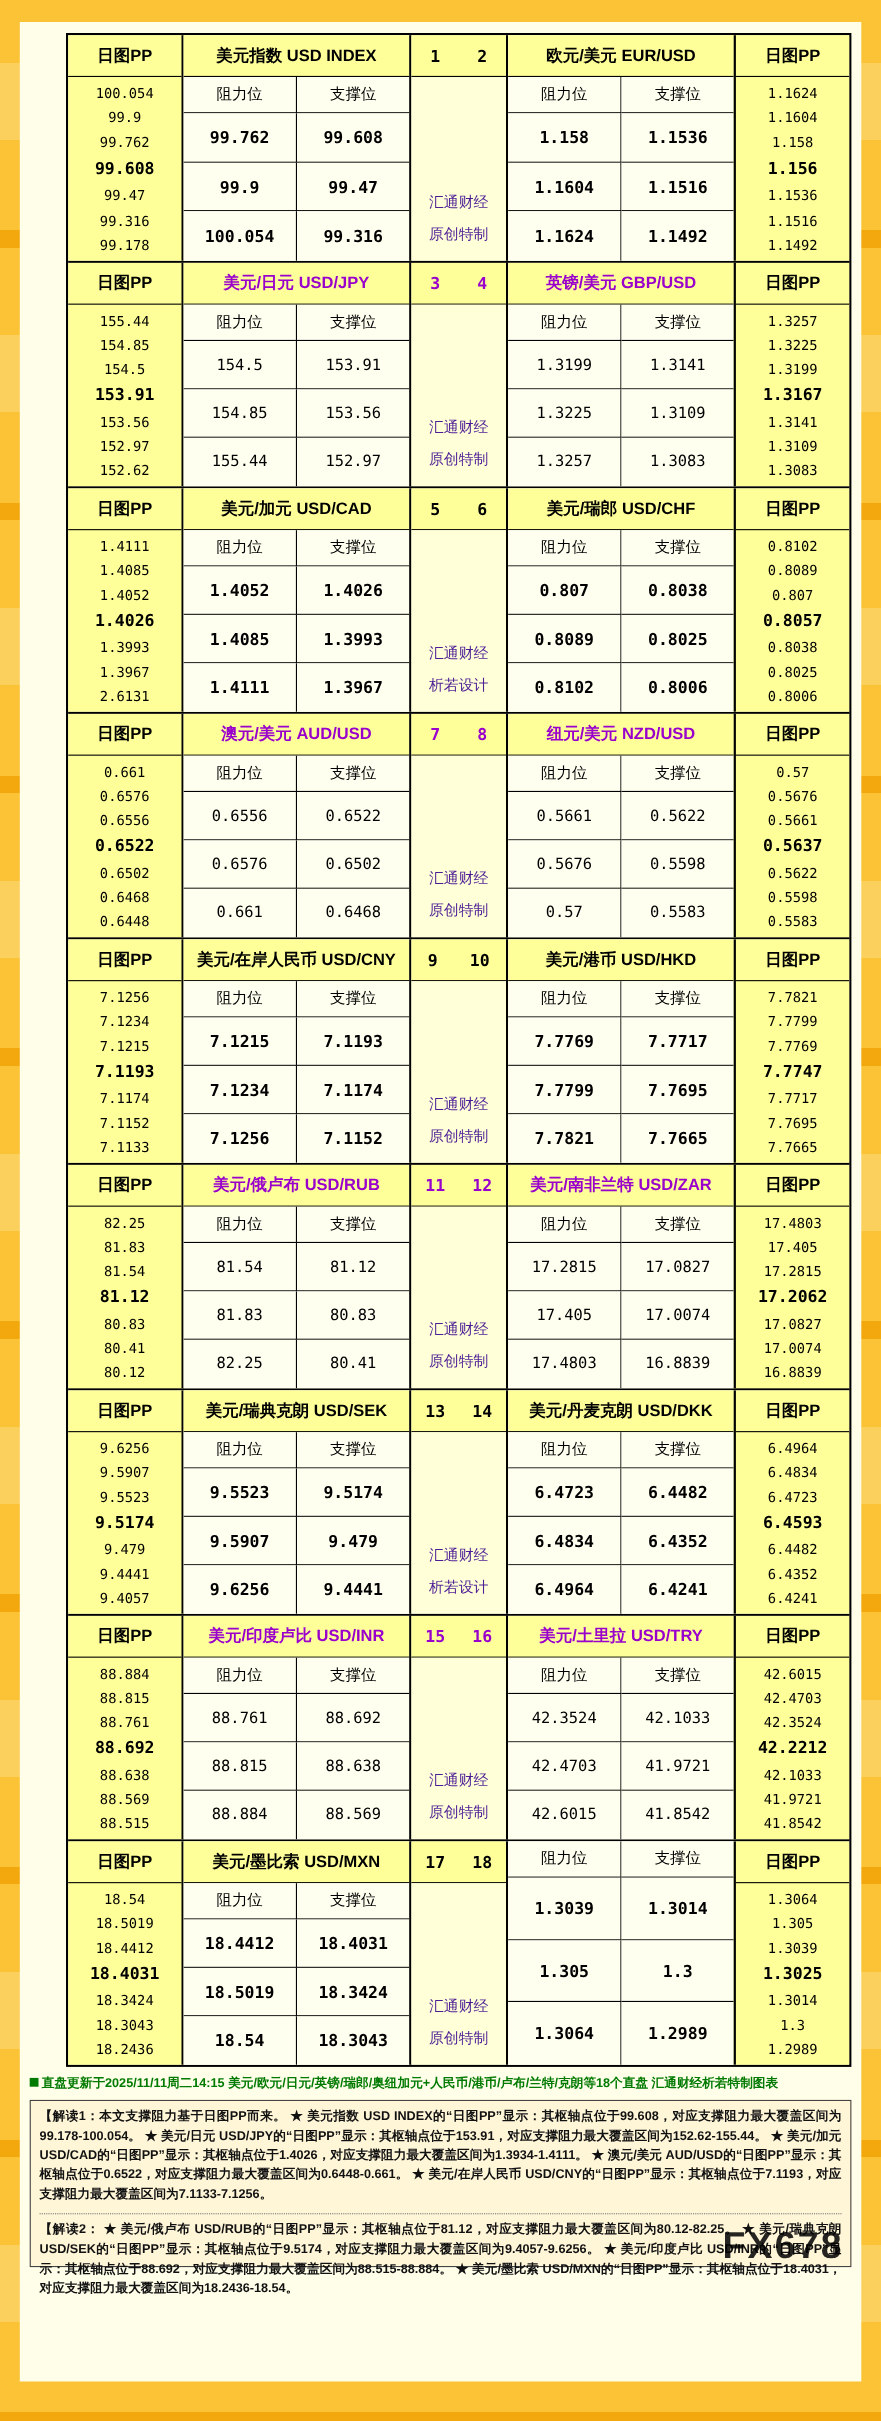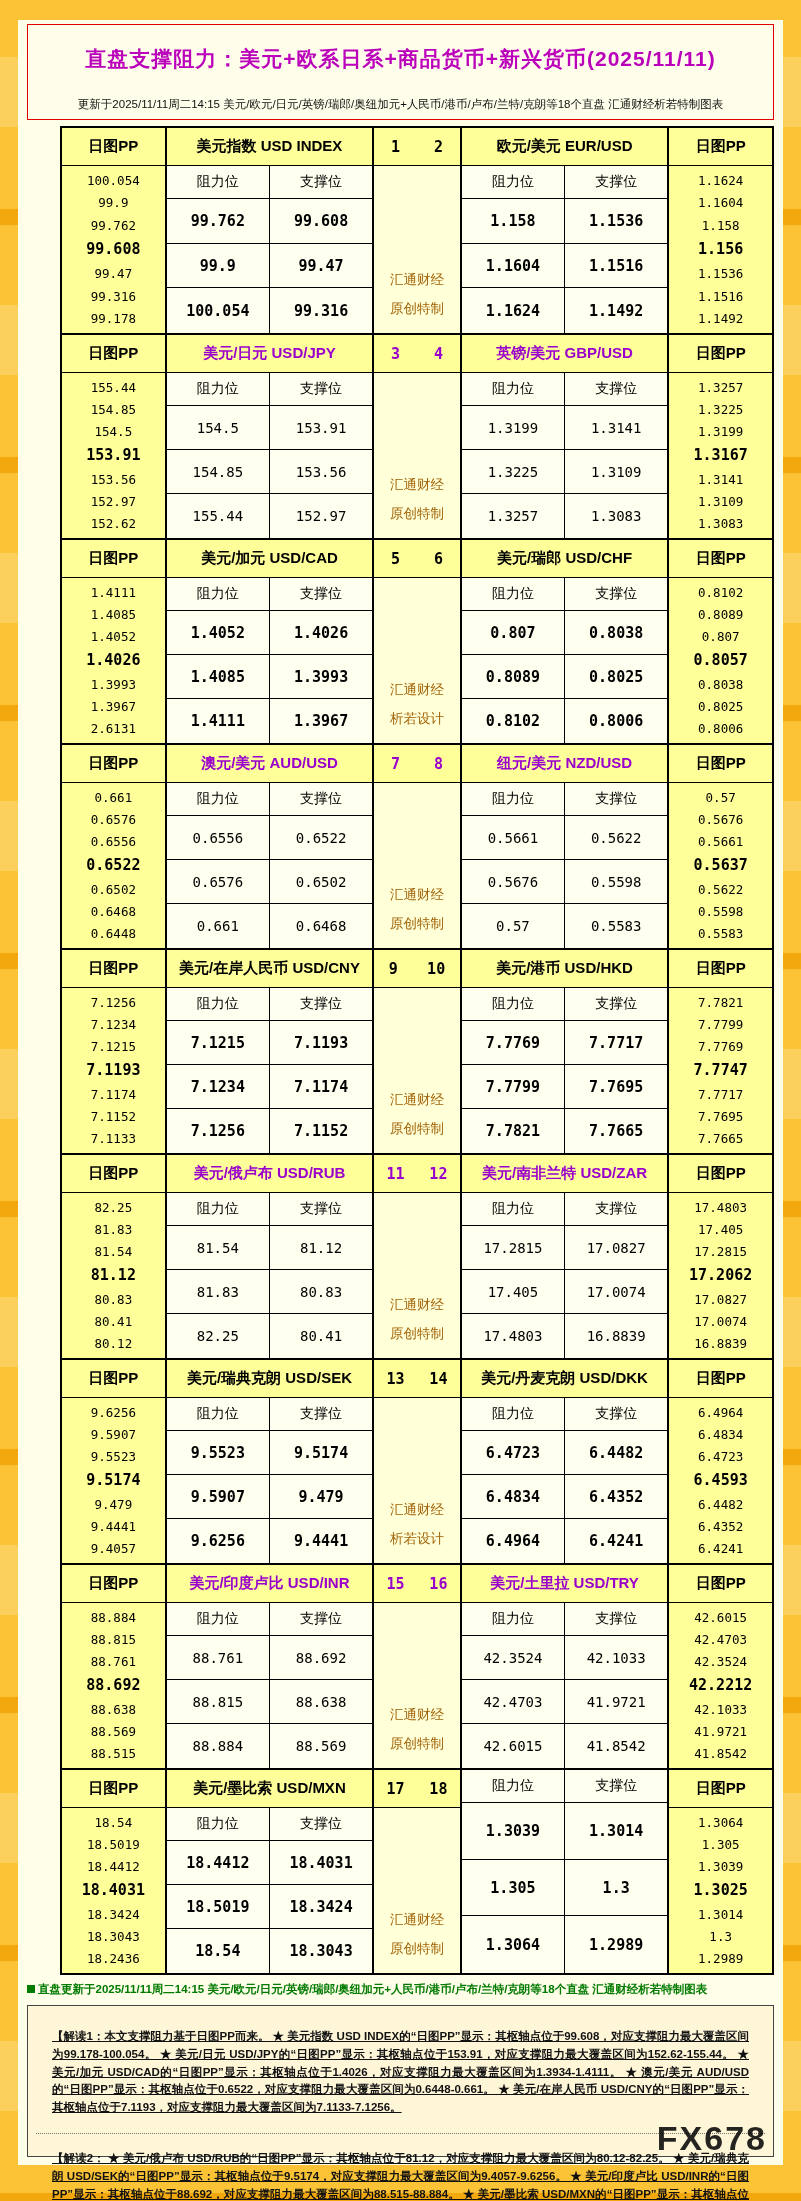--- a/index.html
+++ b/index.html
@@ -49,45 +49,41 @@
   .data-row.last .val{border-bottom:none;}
   .block.red .data-row .val{font-weight:bold;font-size:15px;}
   .block.purple .data-row .val{font-weight:normal;font-size:14px;}
 
   .gap-col{width:94px;box-sizing:border-box;border-left:2px solid #000;border-right:2px solid #000;
     display:flex;flex-direction:column;}
   .gap-head{height:37px;border-bottom:1px solid #000;background:#ffff99;display:flex;align-items:center;
     justify-content:space-around;font-size:15px;font-weight:bold;font-family:"DejaVu Sans Mono",monospace;}
   .gap-body{flex:1;background:#ffffd8;position:relative;}
   .watermark{position:absolute;left:50%;transform:translateX(-50%);bottom:10px;width:160px;text-align:center;
-    color:#a16207;font-size:13.5px;line-height:2.1;white-space:nowrap;pointer-events:none;z-index:3;}
+    color:#4c1d95;font-size:13.5px;line-height:2.1;white-space:nowrap;pointer-events:none;z-index:3;}
 
   .block.red .pair-head,.block.red .gap-head{color:#000000;}
   .block.purple .pair-head,.block.purple .gap-head{color:#9900cc;}
 
   
   .green-line{margin-top:7px;font-size:11.5px;color:#007a00;font-weight:bold;white-space:nowrap;}
   .green-line .bullet{display:inline-block;width:8px;height:8px;background:#007a00;margin-right:3px;}
   .analysis-box{margin-top:8px;border:1px solid #444;background:#fff6d8;position:relative;box-sizing:border-box;
     padding:6px 8px 4px 8px;height:152px;}
-  .analysis-box p{margin:16px;font-size:11.5px;line-height:1.55;color:#111;font-weight:bold;text-align:justify;text-decoration:underline;}
+  .analysis-box p{margin:0;font-size:11.5px;line-height:1.55;color:#111;font-weight:bold;text-align:justify;}
   .analysis-divider{border:none;border-top:1px dotted #777;margin:7px 0 6px 0;}
   .fx-watermark{position:absolute;right:6px;bottom:-2px;font-size:34px;font-weight:bold;
     color:#000000;opacity:.85;letter-spacing:2px;pointer-events:none;}
 </style>
 </head>
 <body>
 
 <div class="page">
   <div class="inner">
 
-    <div class="title-box">
-      <div class="main-title">直盘支撑阻力：美元+欧系日系+商品货币+新兴货币(2025/11/11)</div>
-      <div class="sub-title">更新于2025/11/11周二14:15 美元/欧元/日元/英镑/瑞郎/奥纽加元+人民币/港币/卢布/兰特/克朗等18个直盘 汇通财经析若特制图表</div>
-    </div>
 
     <div class="blocks" id="blocks">
   <div class="block red">
     <div class="pp-col left">
       <div class="pp-head">日图PP</div>
       <div class="pp-vals">
         <span>100.054</span>
         <span>99.9</span>
         <span>99.762</span>
         <span>99.608</span>

